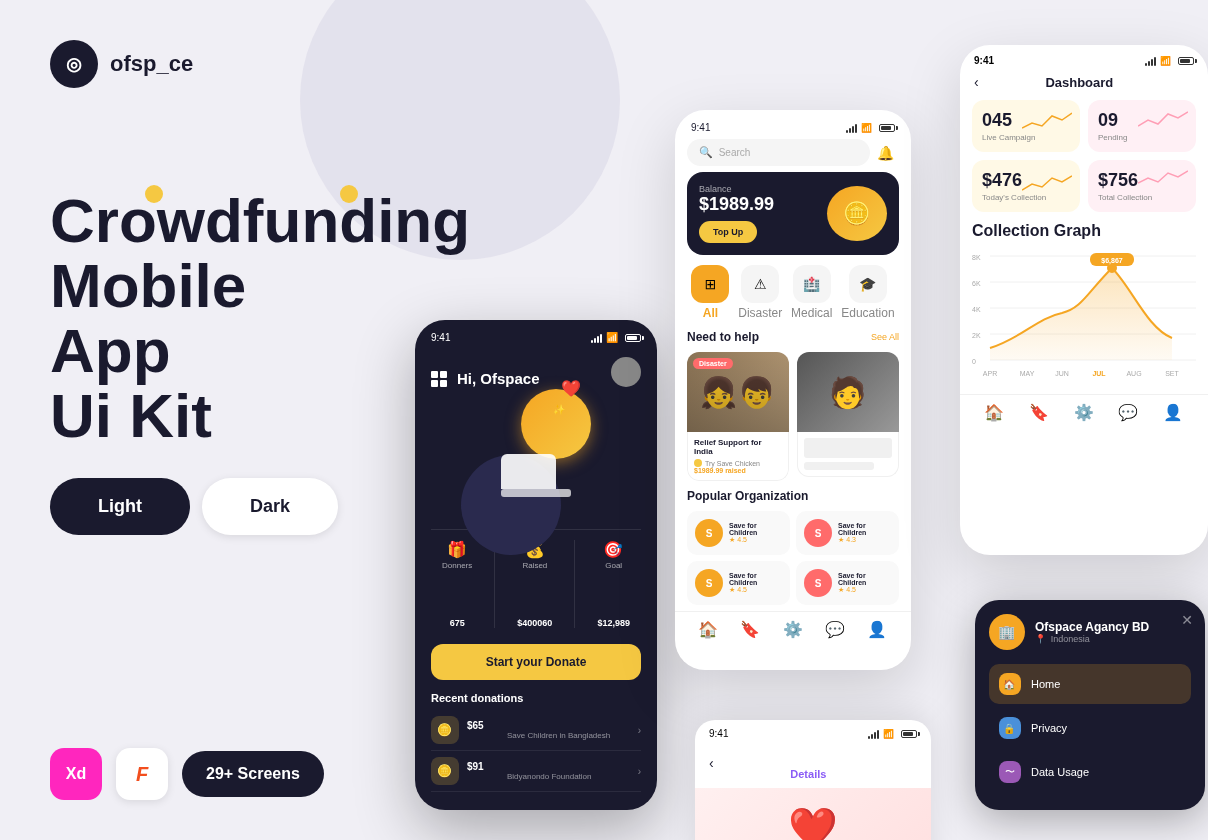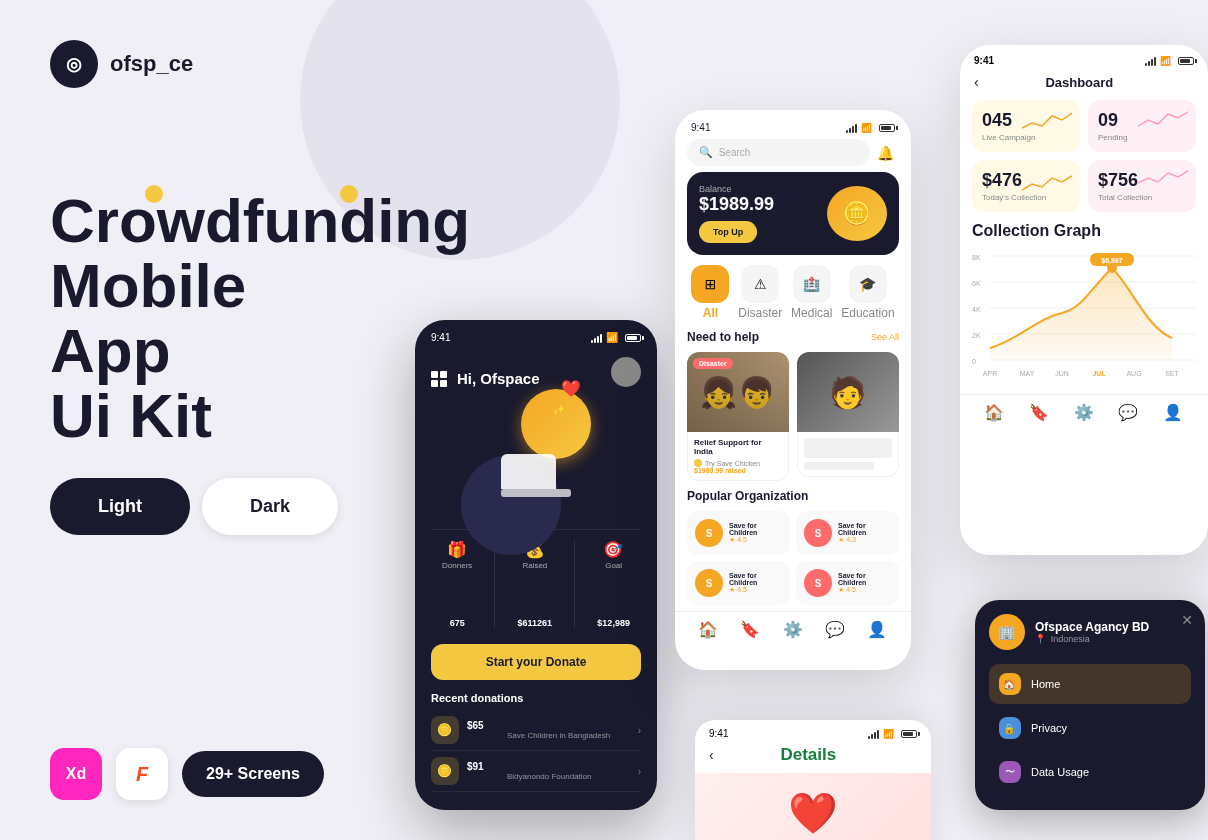--- a/index.html
+++ b/index.html
@@ -596,21 +596,21 @@
       justify-content: space-between;
       padding: 8px 14px 4px;
       font-size: 10px;
     }
     .details-header {
       display: flex;
       align-items: center;
       padding: 2px 14px 8px;
     }
     .details-back { font-size: 14px; color: #1a1a2e; margin-right: 8px; }
-    .details-title { font-size: 17px; font-weight: 700; color: #15803d; flex: 1; text-align: center; margin-right: 22px; }
+    .details-title { font-size: 11px; font-weight: 700; color: #8b5cf6; flex: 1; text-align: center; margin-right: 22px; margin-top: 23px; }
 
     .details-heart {
       width: 100%;
       height: 80px;
       background: linear-gradient(135deg, #fff0f0, #ffe0e0);
       display: flex;
       align-items: center;
       justify-content: center;
       font-size: 40px;
     }
@@ -776,21 +776,21 @@
     <div class="stats-row">
       <div class="stat-item">
         <div class="stat-icon">🎁</div>
         <div class="stat-label">Donners</div>
         <div class="stat-value">675</div>
       </div>
       <div style="width:1px;background:rgba(255,255,255,0.1);"></div>
       <div class="stat-item">
         <div class="stat-icon">💰</div>
         <div class="stat-label">Raised</div>
-        <div class="stat-value">$611261</div>
+        <div class="stat-value">$400060</div>
       </div>
       <div style="width:1px;background:rgba(255,255,255,0.1);"></div>
       <div class="stat-item">
         <div class="stat-icon">🎯</div>
         <div class="stat-label">Goal</div>
         <div class="stat-value">$12,989</div>
       </div>
     </div>
 
     

